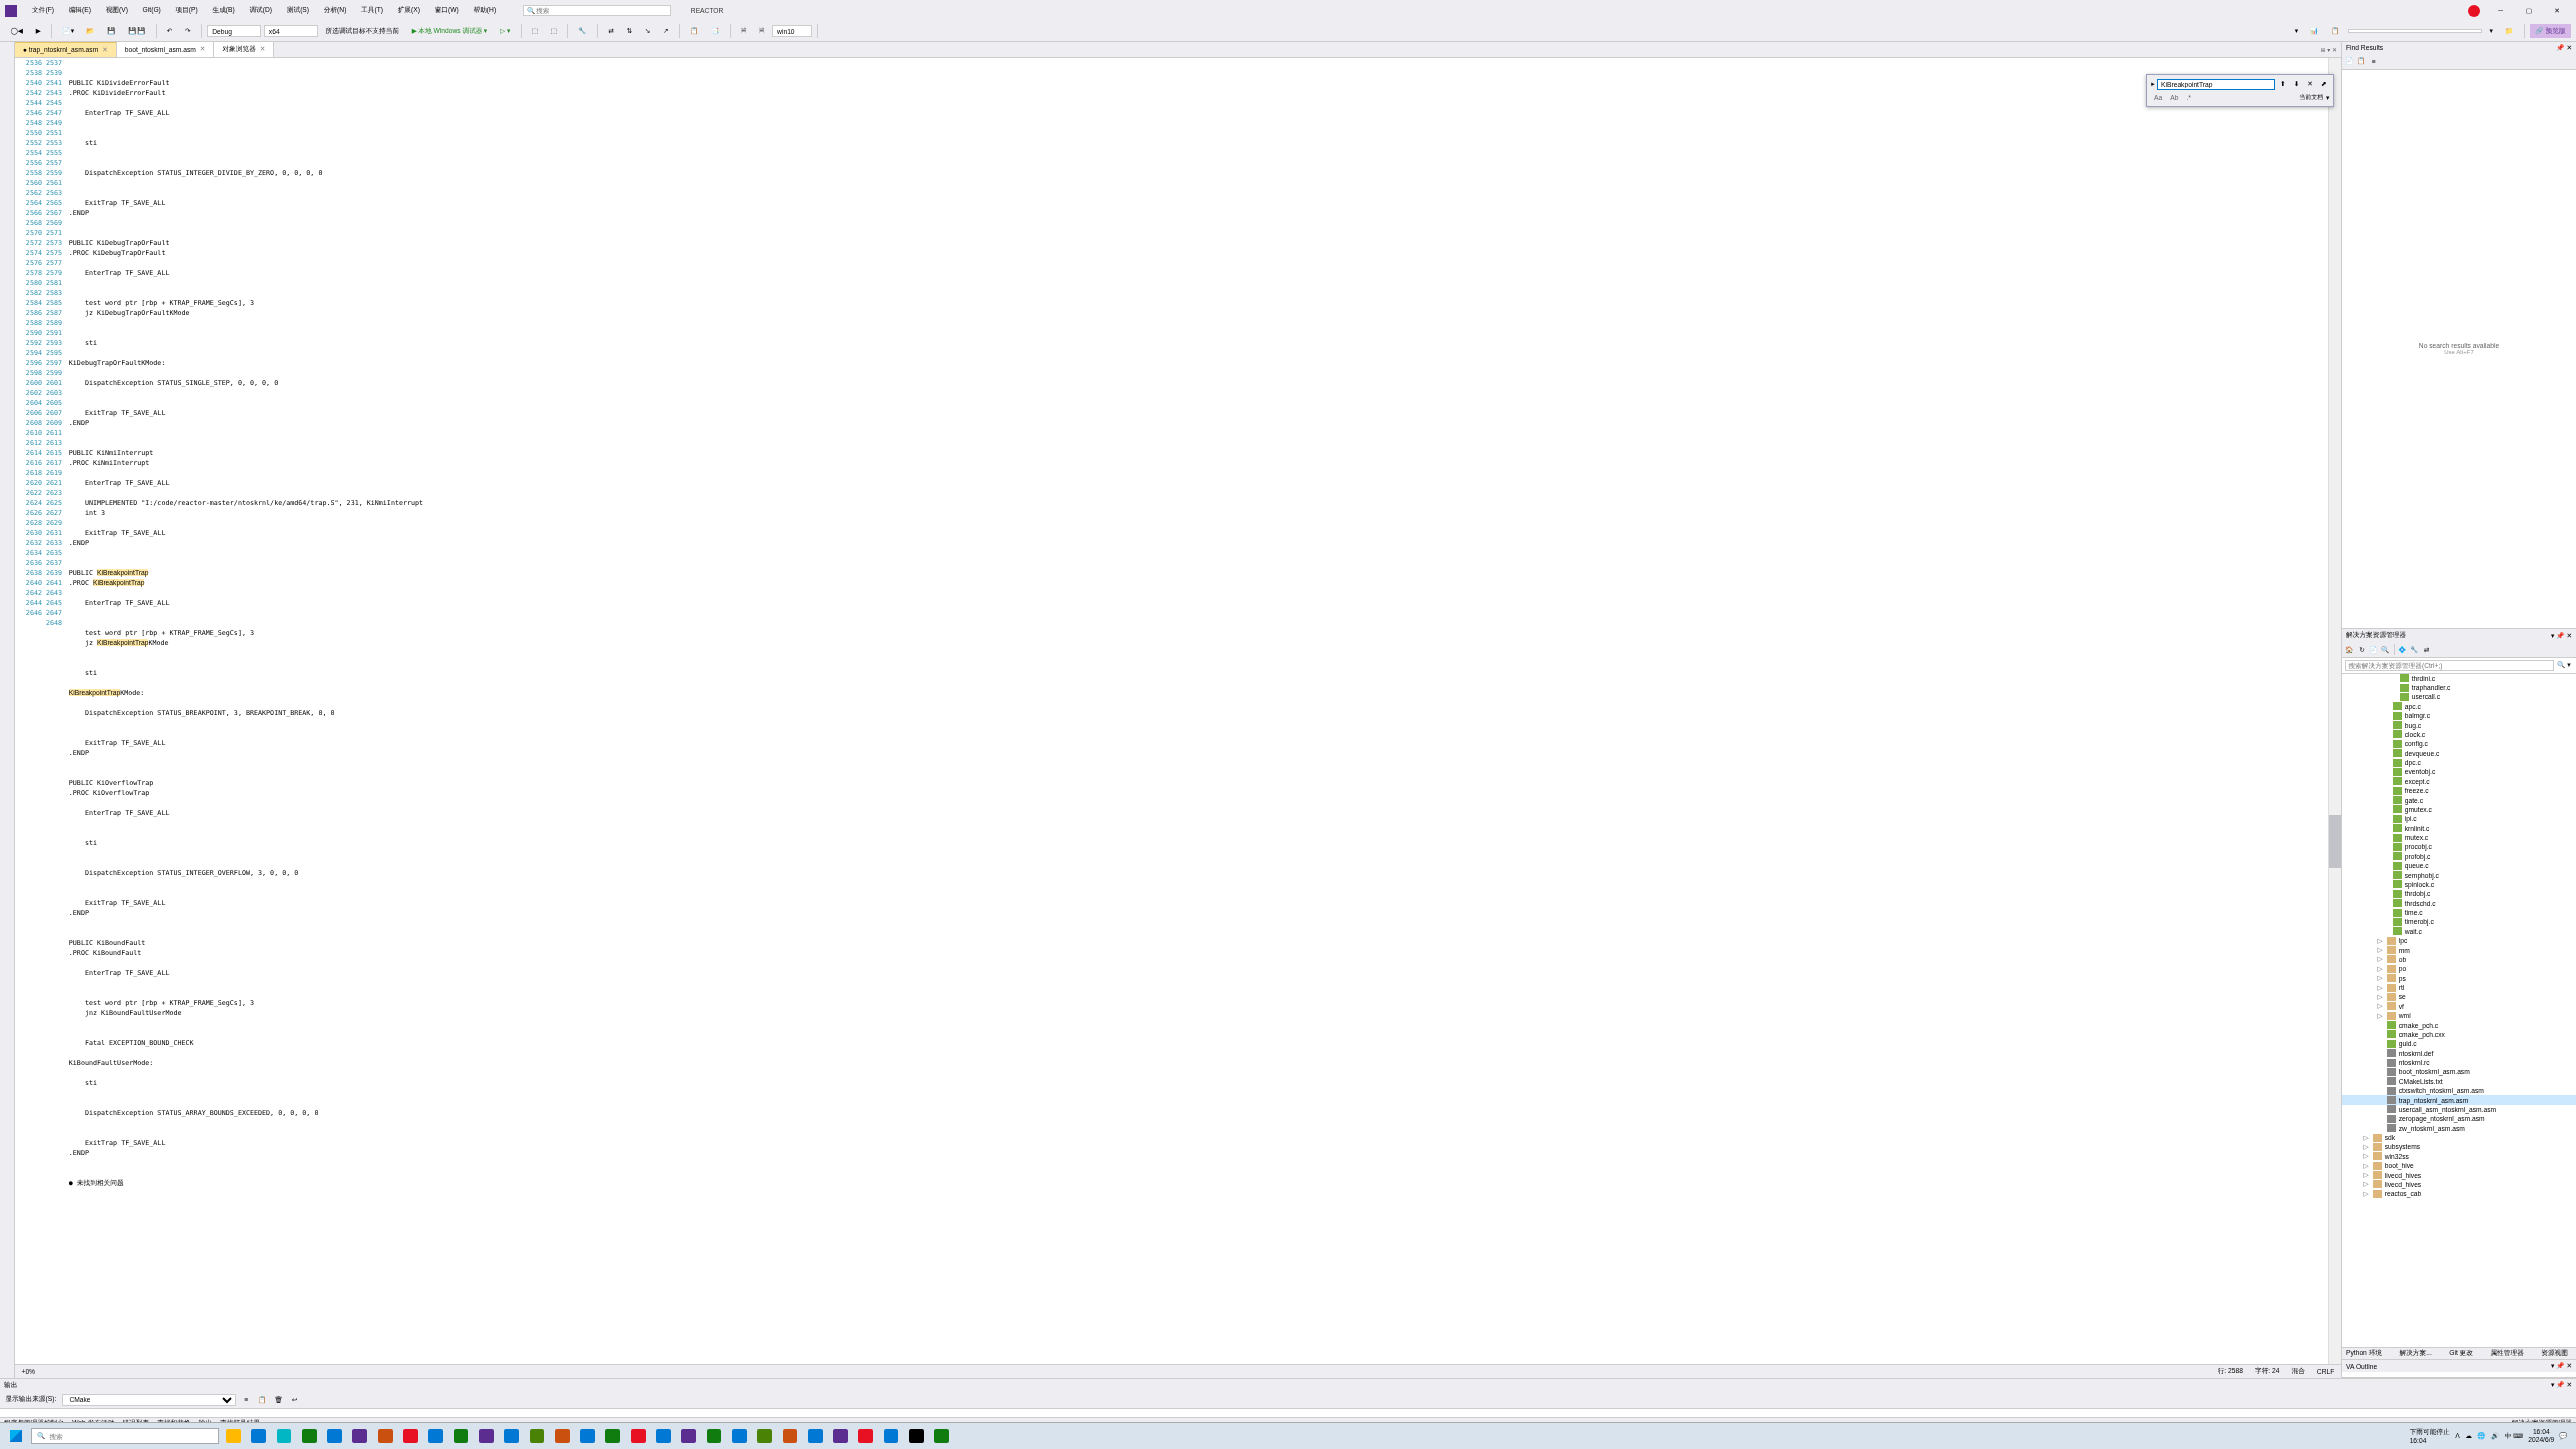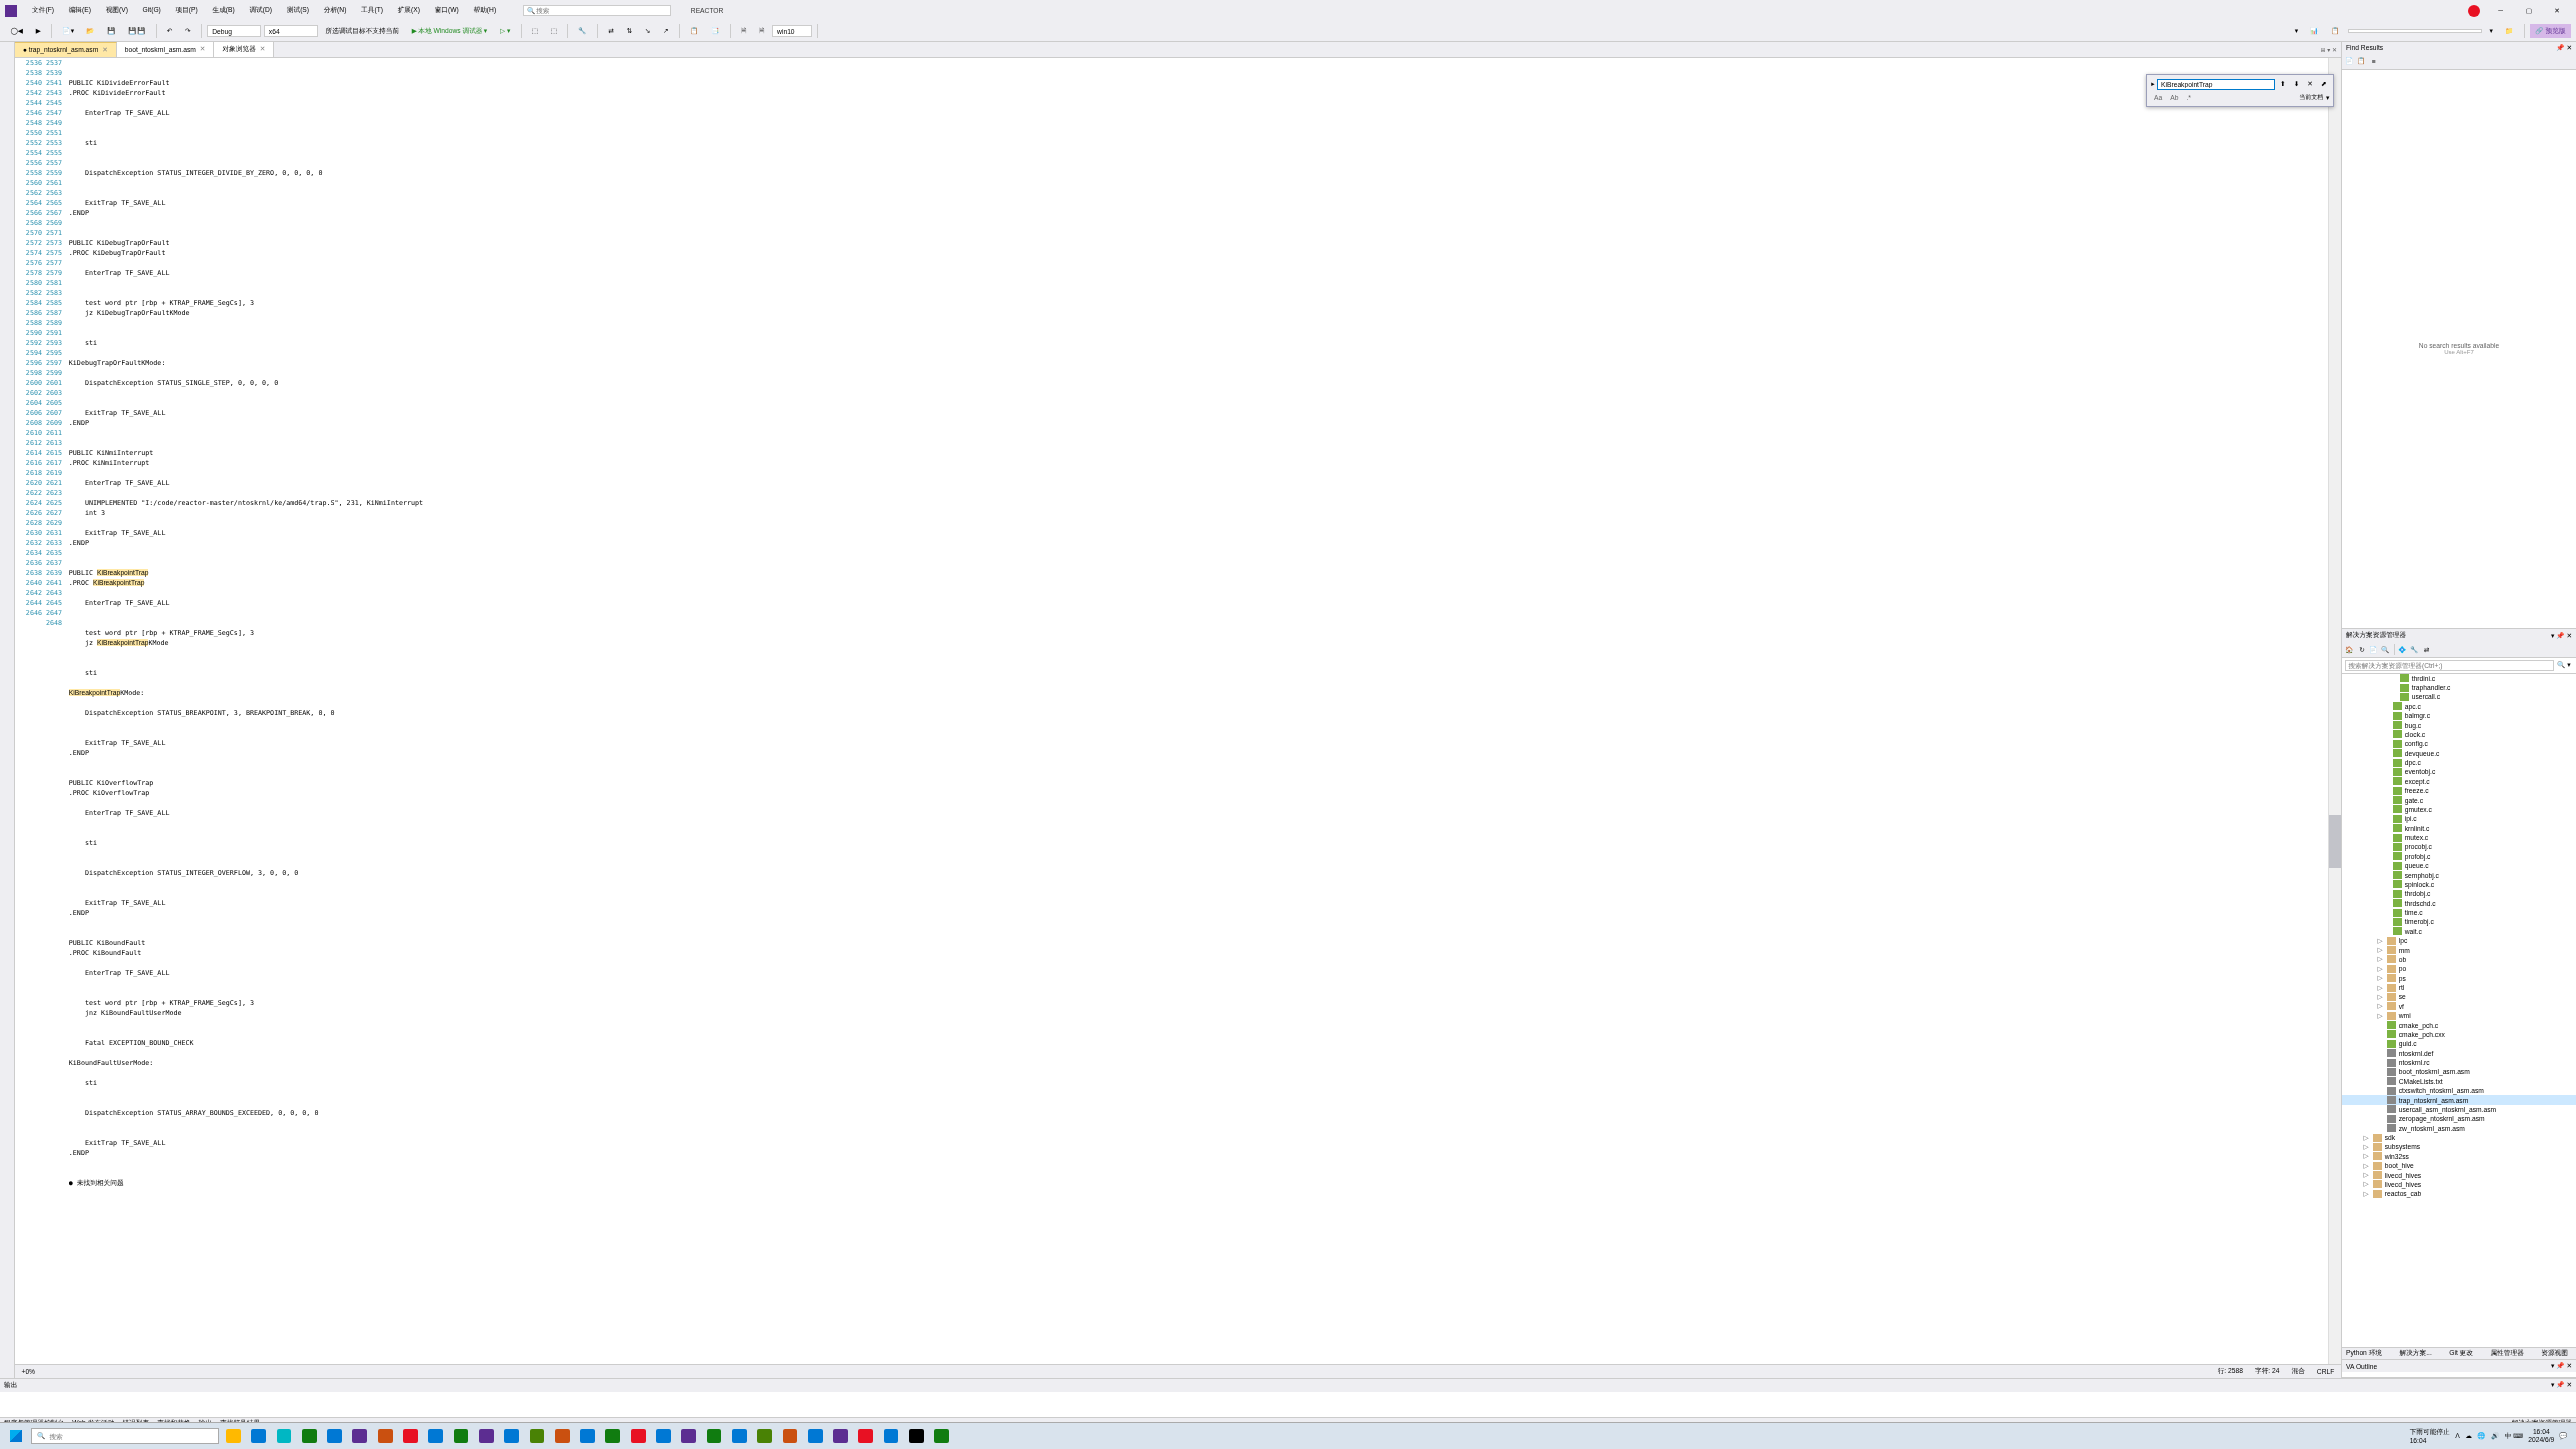--- a/index.html
+++ b/index.html
@@ -762,20 +762,28 @@
       </div>
     </div>
   </div>
 </div>
 
 <div class="bottom-area">
   <div class="pane-hdr" style="justify-content:space-between">
     <span>输出</span>
     <span>▾ 📌 ✕</span>
   </div>
+  <div class="out-hdr">
+    <span>显示输出来源(S):</span>
+    <select class="out-combo"><option>CMake</option></select>
+    <div class="pane-ico">≡</div>
+    <div class="pane-ico">📋</div>
+    <div class="pane-ico">🗑</div>
+    <div class="pane-ico">↩</div>
+  </div>
   <div class="out-body"></div>
 </div>
 
 <div class="bot-tabs" id="bottabs">
   <div class="bot-tab">程序包管理器控制台</div>
     <div class="bot-tab">Web 发布活动</div>
     <div class="bot-tab">错误列表</div>
     <div class="bot-tab">查找和替换</div>
     <div class="bot-tab">输出</div>
     <div class="bot-tab">查找符号结果</div>

